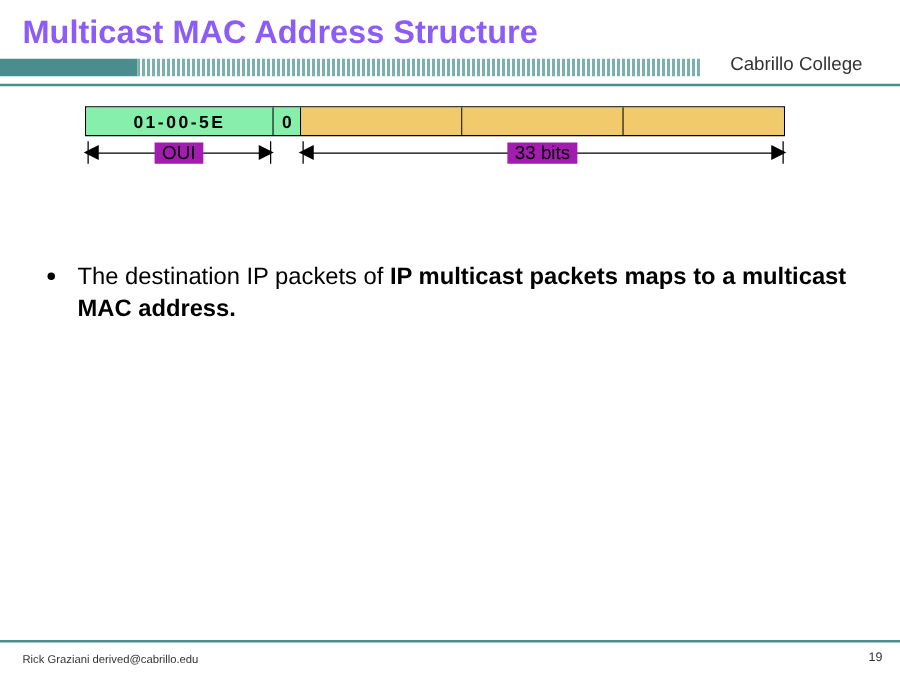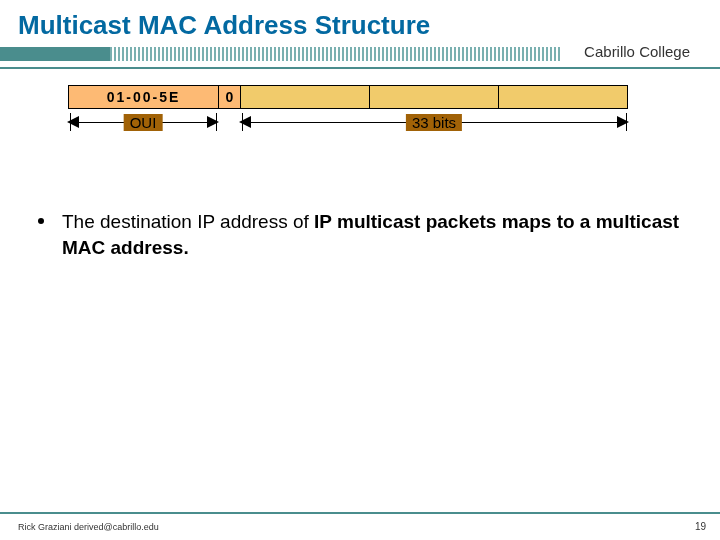--- a/index.html
+++ b/index.html
@@ -7,21 +7,21 @@
     width: 720px;
     height: 540px;
     font-family: Arial, Helvetica, sans-serif;
     background: #ffffff;
     position: relative;
     overflow: hidden;
   }
   .title {
     font-size: 26px;
     font-weight: bold;
-    color: #0369a1;
+    color: #8b5cf6;
     padding: 10px 0 6px 18px;
   }
   .sep-band {
     position: relative;
     height: 14px;
     margin: 0 0 6px 0;
   }
   .sep-solid {
     position: absolute;
     left: 0; top: 0;
@@ -53,21 +53,21 @@
     width: 560px;
     height: 74px;
   }
   .mac-row {
     display: flex;
     border: 1px solid #000;
     height: 24px;
   }
   .mac-cell {
     border-right: 1px solid #000;
-    background: #fdba74;
+    background: #86efac;
     display: flex;
     align-items: center;
     justify-content: center;
     font-family: Arial, sans-serif;
     font-weight: bold;
     font-size: 14px;
   }
   .mac-cell:last-child { border-right: none; }
   .c-oui   { width: 150px; letter-spacing: 2px; }
   .c-zero  { width: 22px; }
@@ -120,21 +120,21 @@
     border-top: 6px solid transparent;
     border-bottom: 6px solid transparent;
   }
   .arrow-l { left: -1px; border-right: 12px solid #000; }
   .arrow-r { right: -1px; border-left: 12px solid #000; }
   .dim-label {
     position: absolute;
     top: 1px;
     left: 50%;
     transform: translateX(-50%);
-    background: #a16207;
+    background: #a21caf;
     padding: 0 6px;
     font-size: 15px;
   }
 
   .bullets {
     margin: 50px 34px 0 34px;
   }
   .bullet {
     display: flex;
     align-items: flex-start;
@@ -213,20 +213,20 @@
       <div class="arrow-r"></div>
       <div class="dim-label">33 bits</div>
     </div>
   </div>
 </div>
 
 <div class="bullets">
   <div class="bullet">
     <div class="dot"></div>
     <div class="btext">
-      <span>The destination IP address of </span><b>IP multicast packets maps to a multicast MAC address.</b><span></span>
+      <span>The destination IP packets of </span><b>IP multicast packets maps to a multicast MAC address.</b><span></span>
     </div>
   </div>
 </div>
 
 <div class="footer-line"></div>
 <div class="footer-left">Rick Graziani  derived@cabrillo.edu</div>
 <div class="footer-right">19</div>
 
 </body></html>

